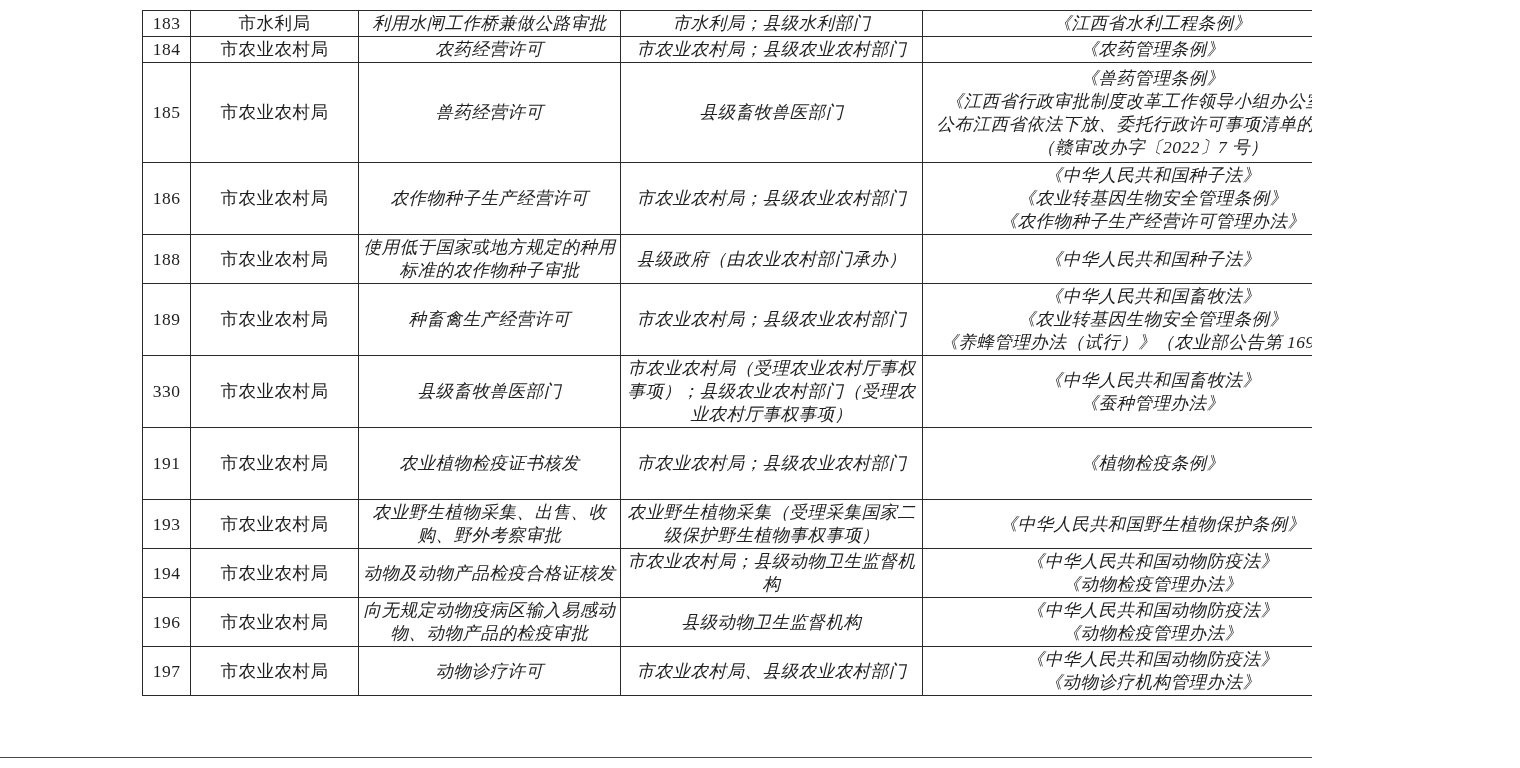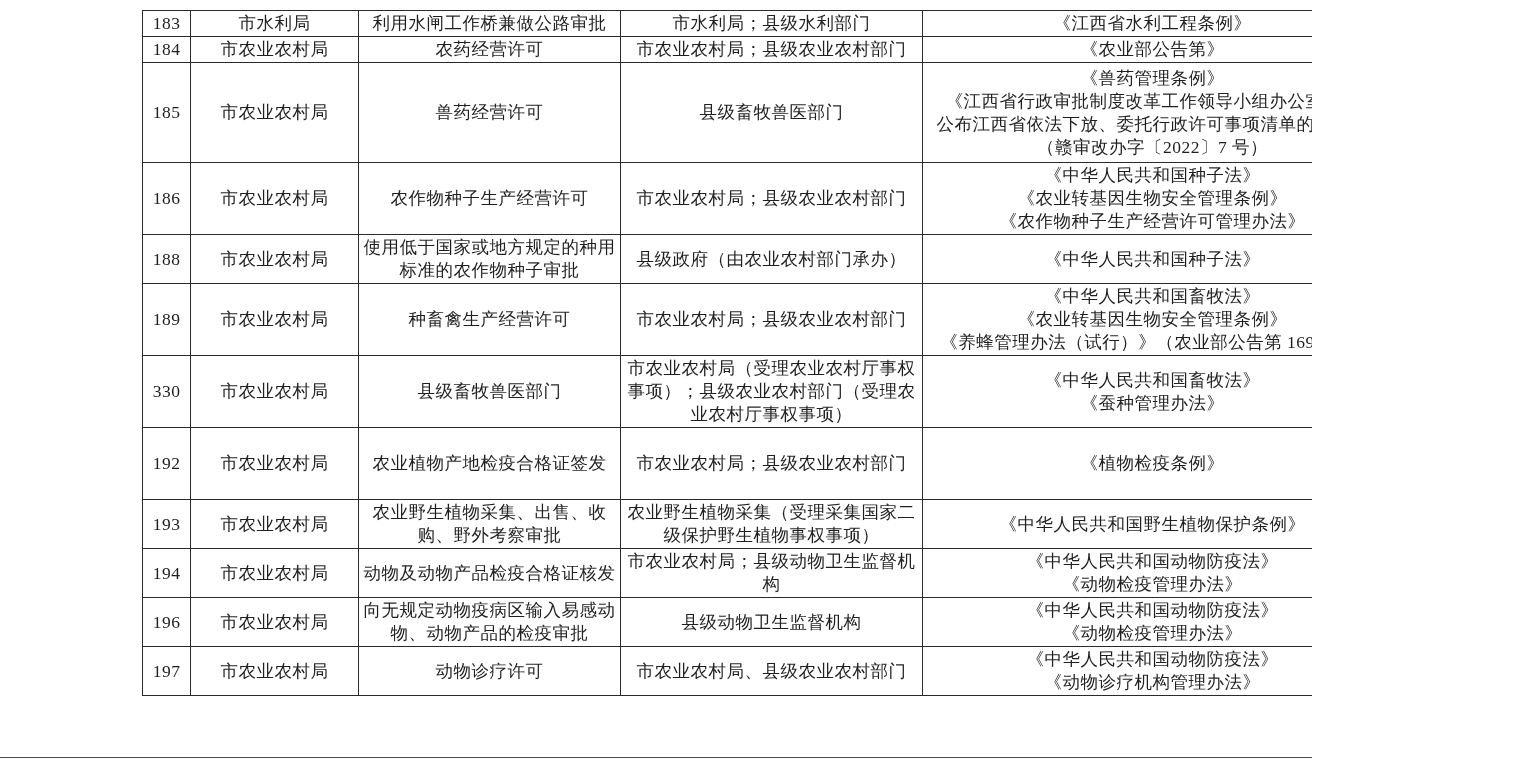--- a/index.html
+++ b/index.html
@@ -31,20 +31,21 @@
     line-height:23px;
     letter-spacing:0.5px;
     overflow:hidden;
   }
   td.cell-no{
     font-size:19px;
     letter-spacing:0;
   }
   td.cell-legal, td.cell-authority, td.cell-item{
     white-space:pre-line;
+    font-style:italic;
   }
   
   table.approval tr:nth-child(1){height:25px}
   table.approval tr:nth-child(2){height:24px}
   table.approval tr:nth-child(3){height:100px}
   table.approval tr:nth-child(4){height:69px}
   table.approval tr:nth-child(5){height:49px}
   table.approval tr:nth-child(6){height:47px}
   table.approval tr:nth-child(7){height:70px}
   table.approval tr:nth-child(8){height:72px}
@@ -80,21 +81,21 @@
         <td class="cell-dept">市水利局</td>
         <td class="cell-item">利用水闸工作桥兼做公路审批</td>
         <td class="cell-authority">市水利局；县级水利部门</td>
         <td class="cell-legal">《江西省水利工程条例》</td>
       </tr>
       <tr>
         <td class="cell-no">184</td>
         <td class="cell-dept">市农业农村局</td>
         <td class="cell-item">农药经营许可</td>
         <td class="cell-authority">市农业农村局；县级农业农村部门</td>
-        <td class="cell-legal">《农业部公告第》</td>
+        <td class="cell-legal">《农药管理条例》</td>
       </tr>
       <tr>
         <td class="cell-no">185</td>
         <td class="cell-dept">市农业农村局</td>
         <td class="cell-item">兽药经营许可</td>
         <td class="cell-authority">县级畜牧兽医部门</td>
         <td class="cell-legal">《兽药管理条例》
 《江西省行政审批制度改革工作领导小组办公室关于
 公布江西省依法下放、委托行政许可事项清单的通知》
 （赣审改办字〔2022〕7 号）</td>
@@ -126,23 +127,23 @@
       </tr>
       <tr>
         <td class="cell-no">330</td>
         <td class="cell-dept">市农业农村局</td>
         <td class="cell-item">县级畜牧兽医部门</td>
         <td class="cell-authority">市农业农村局（受理农业农村厅事权事项）；县级农业农村部门（受理农业农村厅事权事项）</td>
         <td class="cell-legal">《中华人民共和国畜牧法》
 《蚕种管理办法》</td>
       </tr>
       <tr>
-        <td class="cell-no">192</td>
+        <td class="cell-no">191</td>
         <td class="cell-dept">市农业农村局</td>
-        <td class="cell-item">农业植物产地检疫合格证签发</td>
+        <td class="cell-item">农业植物检疫证书核发</td>
         <td class="cell-authority">市农业农村局；县级农业农村部门</td>
         <td class="cell-legal">《植物检疫条例》</td>
       </tr>
       <tr>
         <td class="cell-no">193</td>
         <td class="cell-dept">市农业农村局</td>
         <td class="cell-item">农业野生植物采集、出售、收购、野外考察审批</td>
         <td class="cell-authority">农业野生植物采集（受理采集国家二级保护野生植物事权事项）</td>
         <td class="cell-legal">《中华人民共和国野生植物保护条例》</td>
       </tr>

